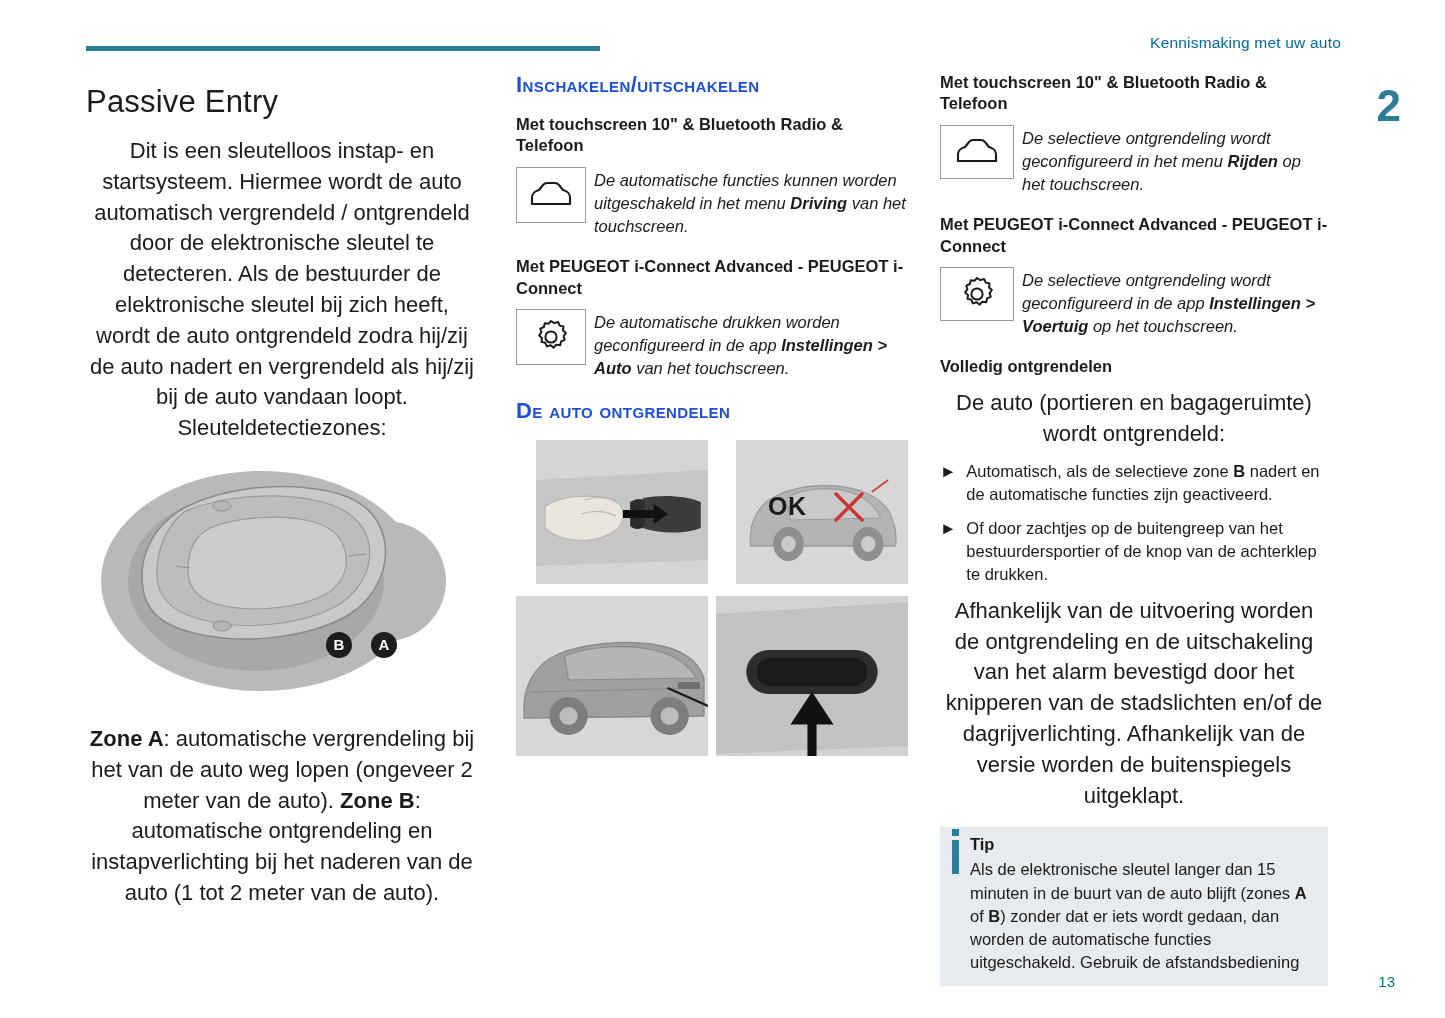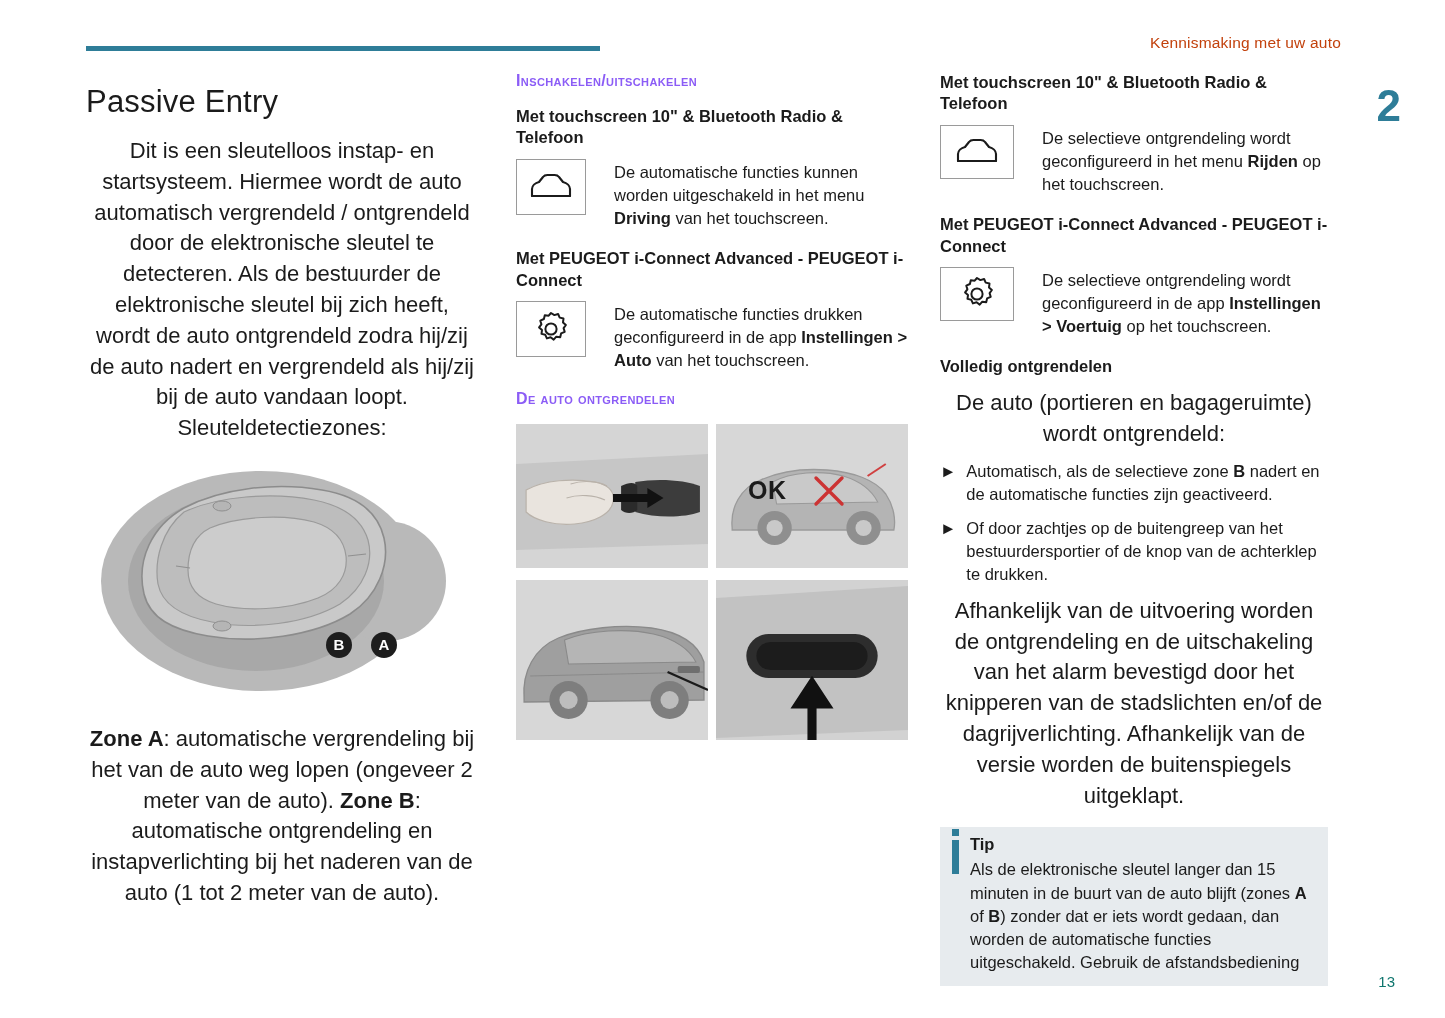--- a/index.html
+++ b/index.html
@@ -17,21 +17,21 @@
   .page-header {
     position: absolute;
     top: 0; left: 0; right: 0;
     height: 60px;
   }
   .header-text {
     position: absolute;
     right: 104px;
     top: 34px;
     font-size: 15.5px;
-    color: #c2410c;
+    color: #0369a1;
     letter-spacing: .2px;
   }
   .chapter-badge {
     position: absolute;
     right: 44px;
     top: 84px;
     font-size: 44px;
     font-weight: bold;
     color: #2e7d98;
     line-height: 1;
@@ -59,24 +59,24 @@
     background: #2e7d98;
   }
   h1.title {
     font-size: 31px;
     font-weight: normal;
     margin: 12px 0 16px 0;
     letter-spacing: .2px;
     color: #1b1b1b;
   }
   h2.section {
-    font-size: 16px;
+    font-size: 22px;
     font-weight: bold;
     margin: 0 0 16px 0;
-    color: #8b5cf6;
+    color: #1d4ed8;
     font-variant: small-caps;
     letter-spacing: .4px;
   }
   h3.sub {
     font-size: 16.5px;
     font-weight: bold;
     margin: 0 0 10px 0;
     line-height: 1.3;
   }
   p {
@@ -85,22 +85,23 @@
     margin: 0 0 11px 0;
     text-align: center;
   }
   p.tight { margin-bottom: 4px; }
   b { font-weight: bold; }
 
   
   .icon-row {
     display: flex;
     align-items: flex-start;
-    gap: 28px;
+    gap: 8px;
     margin: 4px 0 18px 0;
+    font-style: italic;
   }
   .icon-box {
     flex: 0 0 auto;
     width: 70px;
     height: 56px;
     border: 1.4px solid #9a9a9a;
     display: flex;
     align-items: center;
     justify-content: center;
     background: #fff;
@@ -173,20 +174,21 @@
     height: 144px;
     margin: 6px 0 12px 0;
     display: flex;
     gap: 8px;
   }
   .fig-handle .half {
     background: #4d7c0f;
     flex: 1 1 0;
     position: relative;
     overflow: hidden;
+    margin-left: 20px;
   }
   .fig-rear {
     width: 392px;
     height: 160px;
     display: flex;
     gap: 8px;
   }
   .fig-rear .half {
     background: #d9d9d9;
     flex: 1 1 0;
@@ -270,21 +272,21 @@
 
   <h3 class="sub">Met PEUGEOT i-Connect Advanced - PEUGEOT i-Connect</h3>
   <div class="icon-row">
     <div class="icon-box">
       <svg width="40" height="40" viewBox="0 0 40 40" xmlns="http://www.w3.org/2000/svg">
         <path d="M20 4 l3.4 2.1 3.7-1.1 1.6 3.6 3.8 .9 -.5 3.9 2.9 2.6 -2.3 3.1 1.1 3.7 -3.6 1.6 -.9 3.8 -3.9 -.5 -2.6 2.9 -3.1 -2.3 -3.7 1.1 -1.6 -3.6 -3.8 -.9 .5 -3.9 -2.9 -2.6 2.3 -3.1 -1.1 -3.7 3.6 -1.6 .9 -3.8 3.9 .5z" fill="none" stroke="#1b1b1b" stroke-width="2" stroke-linejoin="round"></path>
         <circle cx="20" cy="20" r="5.6" fill="none" stroke="#1b1b1b" stroke-width="2"></circle>
       </svg>
     </div>
     <div class="txt">
-      <span>De automatische functies drukken geconfigureerd in de app </span><b>Instellingen &gt; Auto</b><span> van het touchscreen.</span>
+      <span>De automatische drukken worden geconfigureerd in de app </span><b>Instellingen &gt; Auto</b><span> van het touchscreen.</span>
     </div>
   </div>
 
   <h2 class="section">De auto ontgrendelen</h2>
 
   <figure class="fig-handle">
     <div class="half">
       <svg width="100%" height="100%" viewBox="0 0 190 144" preserveAspectRatio="none" xmlns="http://www.w3.org/2000/svg">
         <rect width="190" height="144" fill="#d5d5d5"></rect>
         <path d="M0 40 L190 30 L190 120 L0 126 Z" fill="#c6c6c6"></path>

